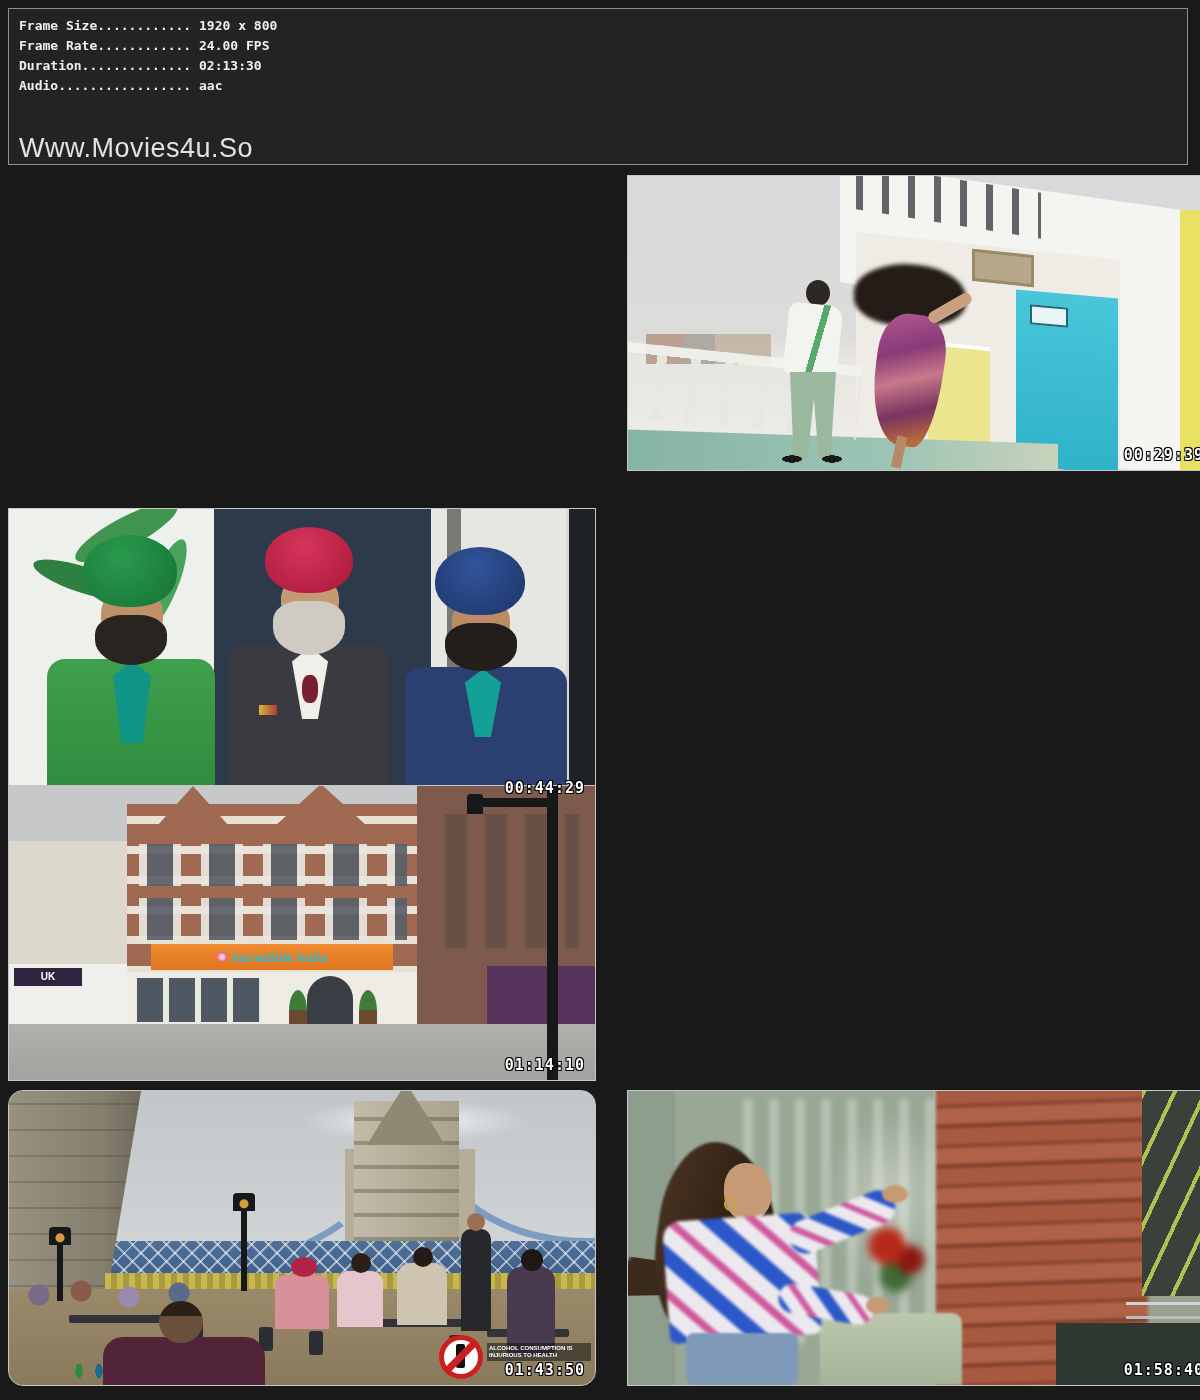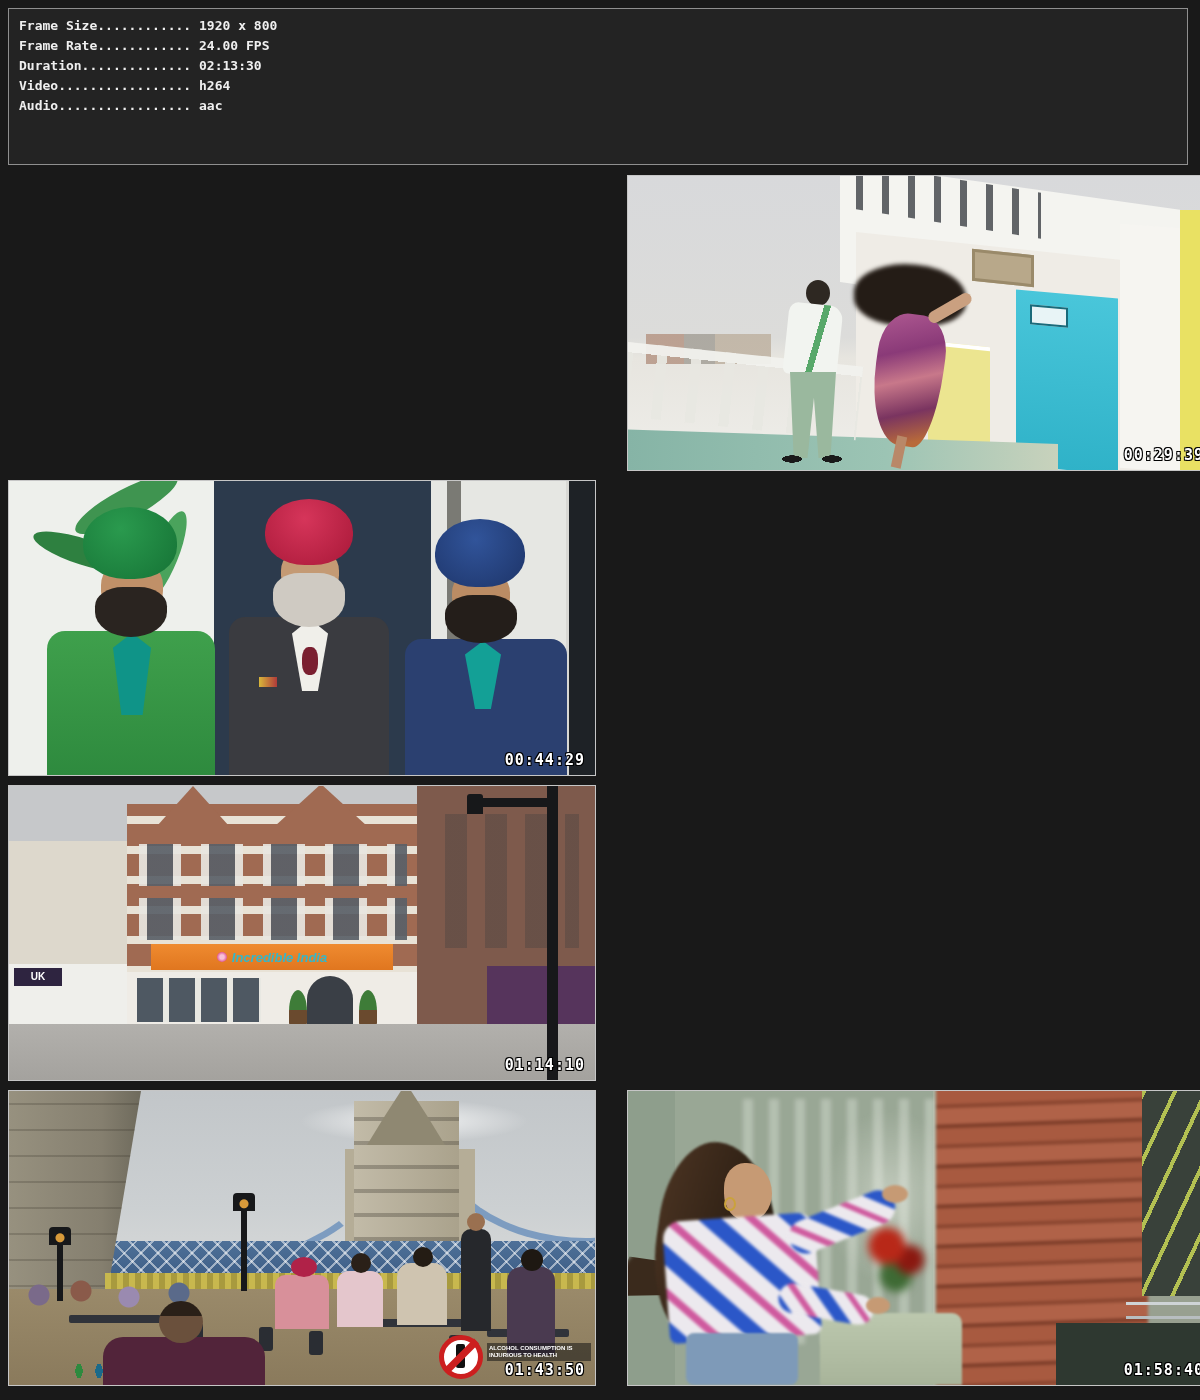--- a/index.html
+++ b/index.html
@@ -89,21 +89,21 @@
   .s2-woman-hair{left:226px;top:88px;width:112px;height:62px;border-radius:50% 60% 40% 50%;
             background:#241c16;filter:blur(2px);}
   .s2-woman-dress{left:246px;top:138px;width:68px;height:132px;transform:rotate(8deg);
             border-radius:40% 40% 30% 50%/30% 30% 60% 60%;
             background:linear-gradient(160deg,#b05a92 0%,#8a3a78 30%,#c8788a 50%,#7a3460 72%,#b86a3a 92%);}
   .s2-woman-arm{left:298px;top:126px;width:48px;height:12px;border-radius:6px;
             background:#caa080;transform:rotate(-30deg);}
   .s2-woman-leg{left:266px;top:260px;width:10px;height:32px;background:#b98868;transform:rotate(12deg);}
 
   
-  .s3{background:linear-gradient(90deg,#eef0ec 0 35%,#2c3a4c 35% 72%,#e6e7e3 72% 95%,#d8d8d4 95% 100%);}
+  .s3{background:linear-gradient(90deg,#eef0ec 0 35%,#2c3a4c 35% 72%,#e6e7e3 72% 95%,#d8d8d4 95% 100%);margin-top:28px;}
   .s3-frame{left:438px;top:0;width:14px;height:294px;background:#7a7a74;}
   .s3-dark{left:560px;top:0;width:27px;height:294px;background:#1e2226;}
   .s3-leaf{border-radius:50%;}
   .s3-leaf.l1{left:60px;top:8px;width:115px;height:30px;background:#3f9450;transform:rotate(-28deg);}
   .s3-leaf.l2{left:22px;top:58px;width:105px;height:26px;background:#2e8040;transform:rotate(18deg);}
   .s3-leaf.l3{left:108px;top:62px;width:96px;height:26px;background:#4aa35c;transform:rotate(-68deg);}
   .s3-m1-turban{left:74px;top:26px;width:94px;height:72px;border-radius:50% 50% 45% 45%;
         background:radial-gradient(circle at 40% 30%,#2a9a4e,#157235);}
   .s3-m1-face{left:92px;top:78px;width:62px;height:58px;border-radius:45%;background:#c09068;}
   .s3-m1-beard{left:86px;top:106px;width:72px;height:50px;border-radius:40% 40% 52% 52%;background:#2a2420;}
@@ -162,21 +162,21 @@
   .s4-m2-mouth{left:503px;top:246px;width:16px;height:15px;border-radius:50%;background:#4a2420;}
   .s4-m2-jacket{left:418px;top:250px;width:169px;height:44px;background:
      repeating-linear-gradient(45deg,rgba(255,255,255,.45) 0 1px,transparent 1px 7px),#1b1b1d;}
   .s4-m2-yellow{left:428px;top:270px;width:72px;height:24px;background:#ecc93c;
      border-radius:8px 8px 0 0;transform:rotate(-6deg);}
 
   
   .s5{background:linear-gradient(180deg,#c6c8ca 0 45%,#caccce 45% 100%);}
   .s5-left{left:0;top:55px;width:120px;height:185px;background:#ddd8cc;}
   .s5-left-shop{left:0;top:178px;width:118px;height:62px;background:#efefeb;}
-  .s5-uk-sign{left:5px;top:182px;width:48px;height:18px;background:#2e2440;color:#fff;
+  .s5-uk-sign{left:5px;top:182px;width:68px;height:18px;background:#2e2440;color:#fff;
      font:700 10px "Liberation Sans",sans-serif;text-align:center;line-height:18px;}
   .s5-main{left:118px;top:18px;width:290px;height:222px;
      background:repeating-linear-gradient(0deg,#a06a52 0 22px,#e8e2d6 22px 30px);}
   .s5-gable1{left:148px;top:0;width:72px;height:40px;background:#a06a52;clip-path:polygon(50% 0,100% 100%,0 100%);}
   .s5-gable2{left:266px;top:-2px;width:92px;height:42px;background:#a06a52;clip-path:polygon(50% 0,100% 100%,0 100%);}
   .s5-winrow{left:130px;width:268px;height:42px;opacity:.92;
      background:repeating-linear-gradient(90deg,#e8e6e0 0 8px,#5a6068 8px 34px,#e8e6e0 34px 42px,transparent 42px 62px);}
   .s5-winrow.w1{top:58px}.s5-winrow.w2{top:112px}
   .s5-sign{left:142px;top:158px;width:242px;height:26px;display:flex;align-items:center;justify-content:center;
      background:linear-gradient(180deg,#ef8b30,#e0761f);}
@@ -217,21 +217,21 @@
      background:radial-gradient(circle at 42% 30%,#a04aa0,#702a74 70%);}
   .s6-face{left:267px;top:138px;width:58px;height:52px;border-radius:45%;background:#b98c66;}
   .s6-beard{left:260px;top:160px;width:72px;height:48px;border-radius:40% 40% 55% 55%;background:#ddd8d0;}
   .s6-suit{left:208px;top:198px;width:178px;height:96px;border-radius:22px 22px 0 0;
      background:linear-gradient(180deg,#5e7290,#4e6282);}
   .s6-shirt{left:281px;top:202px;width:32px;height:52px;background:#d8cfd8;
      clip-path:polygon(50% 0,100% 25%,70% 100%,30% 100%,0 25%);}
   .s6-pocket{left:330px;top:224px;width:14px;height:10px;background:#d87ab0;}
 
   
-  .s7{background:linear-gradient(180deg,#c2c6c9 0%,#ccd0d2 40%,#d6d8d8 60%);}
+  .s7{background:linear-gradient(180deg,#c2c6c9 0%,#ccd0d2 40%,#d6d8d8 60%);border-radius:15px;}
   .s7-cloud{left:290px;top:8px;width:230px;height:44px;
      background:radial-gradient(ellipse,rgba(255,255,255,.8),transparent 70%);}
   .s7-pillar{left:0;top:0;width:132px;height:222px;
      background:repeating-linear-gradient(0deg,rgba(60,55,45,.25) 0 2px,transparent 2px 26px),
                 linear-gradient(90deg,#97917f,#857f6f 70%,#6e6a5c);
      clip-path:polygon(0 0,100% 0,72% 100%,0 100%);}
   .s7-cable{border:7px solid transparent;border-bottom-color:#7d9cc0;border-radius:50%;}
   .s7-cable.cl{left:-60px;top:-80px;width:430px;height:250px;}
   .s7-cable.cr{left:420px;top:-70px;width:300px;height:210px;}
   .s7-tower{left:345px;top:10px;width:105px;height:160px;
@@ -328,22 +328,22 @@
 </style>
 </head>
 <body>
 
 <div id="page">
 
   <div id="header">
     <div class="hline">Frame Size............ 1920 x 800</div>
     <div class="hline">Frame Rate............ 24.00 FPS</div>
     <div class="hline">Duration.............. 02:13:30</div>
-    <div class="hline">Video................. h264</div>
     <div class="hline">Audio................. aac</div>
+    <div id="watermark">Www.Movies4u.So</div>
   </div>
 
 
   <div class="shot col-r row1 s2">
     <div class="abs s2-bldgs"></div>
     <div class="abs s2-upper"></div>
     <div class="abs s2-balcony"></div>
     <div class="abs s2-wall"></div>
     <div class="abs s2-vent"></div>
     <div class="abs s2-door-y"></div>

